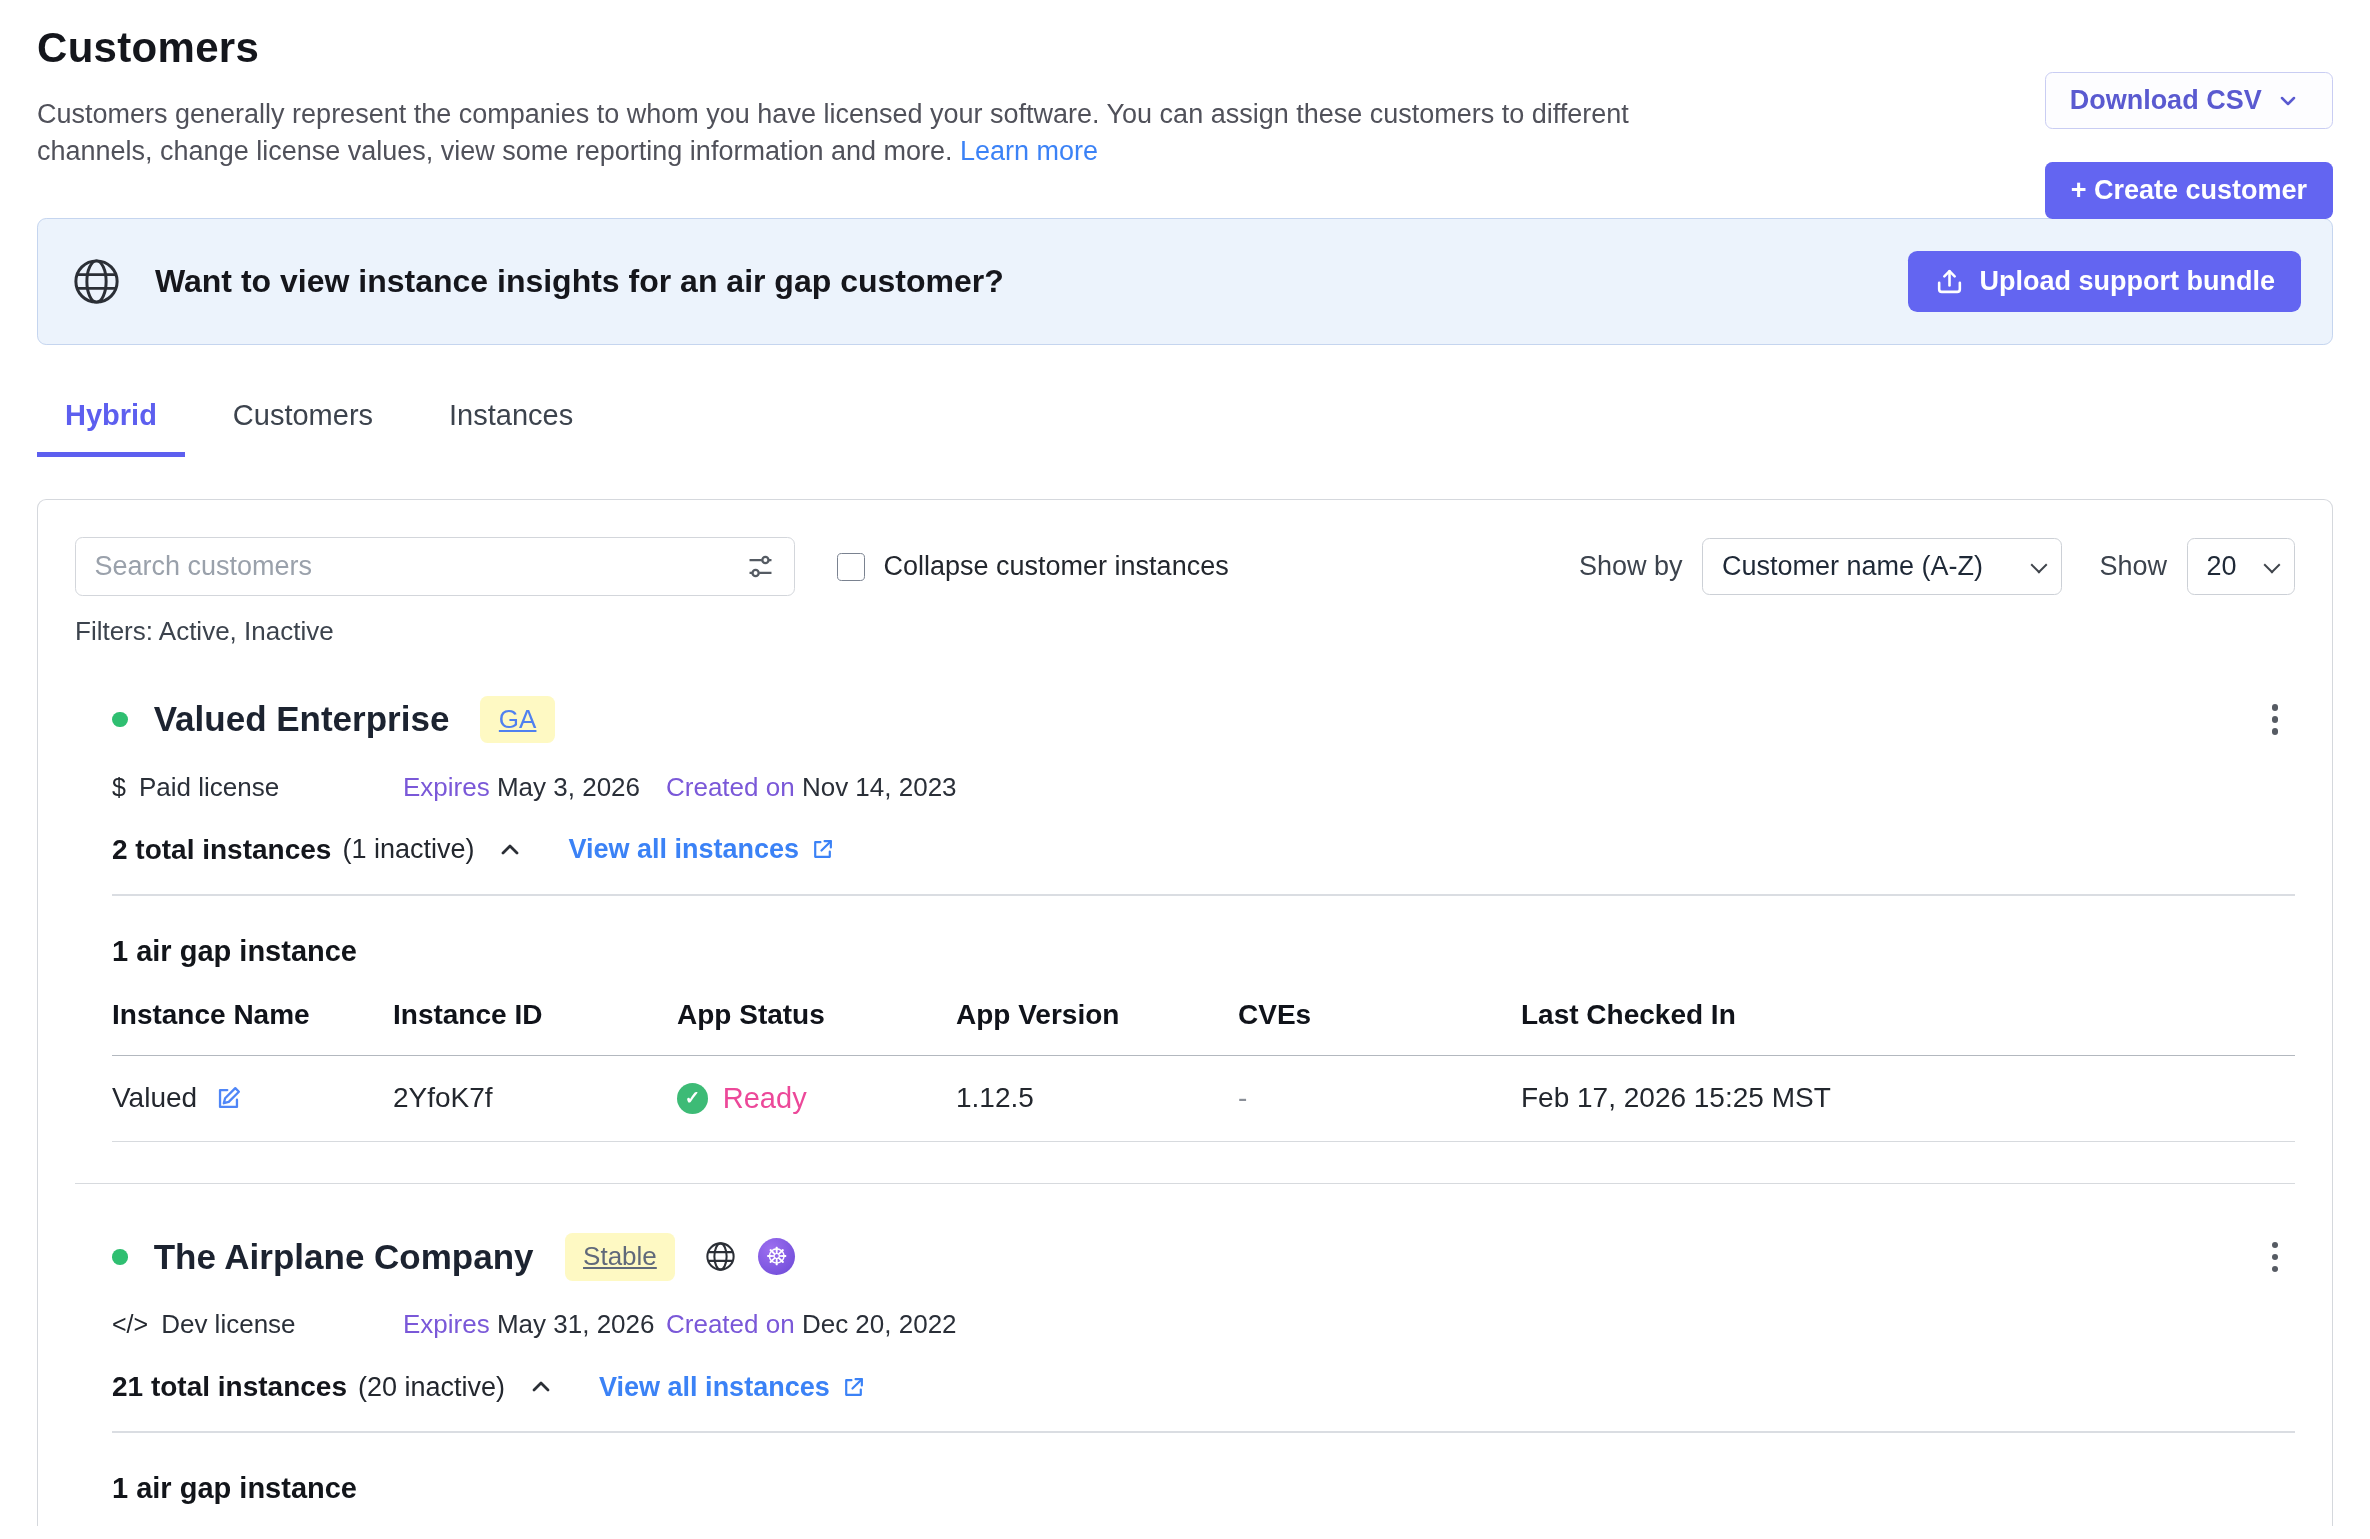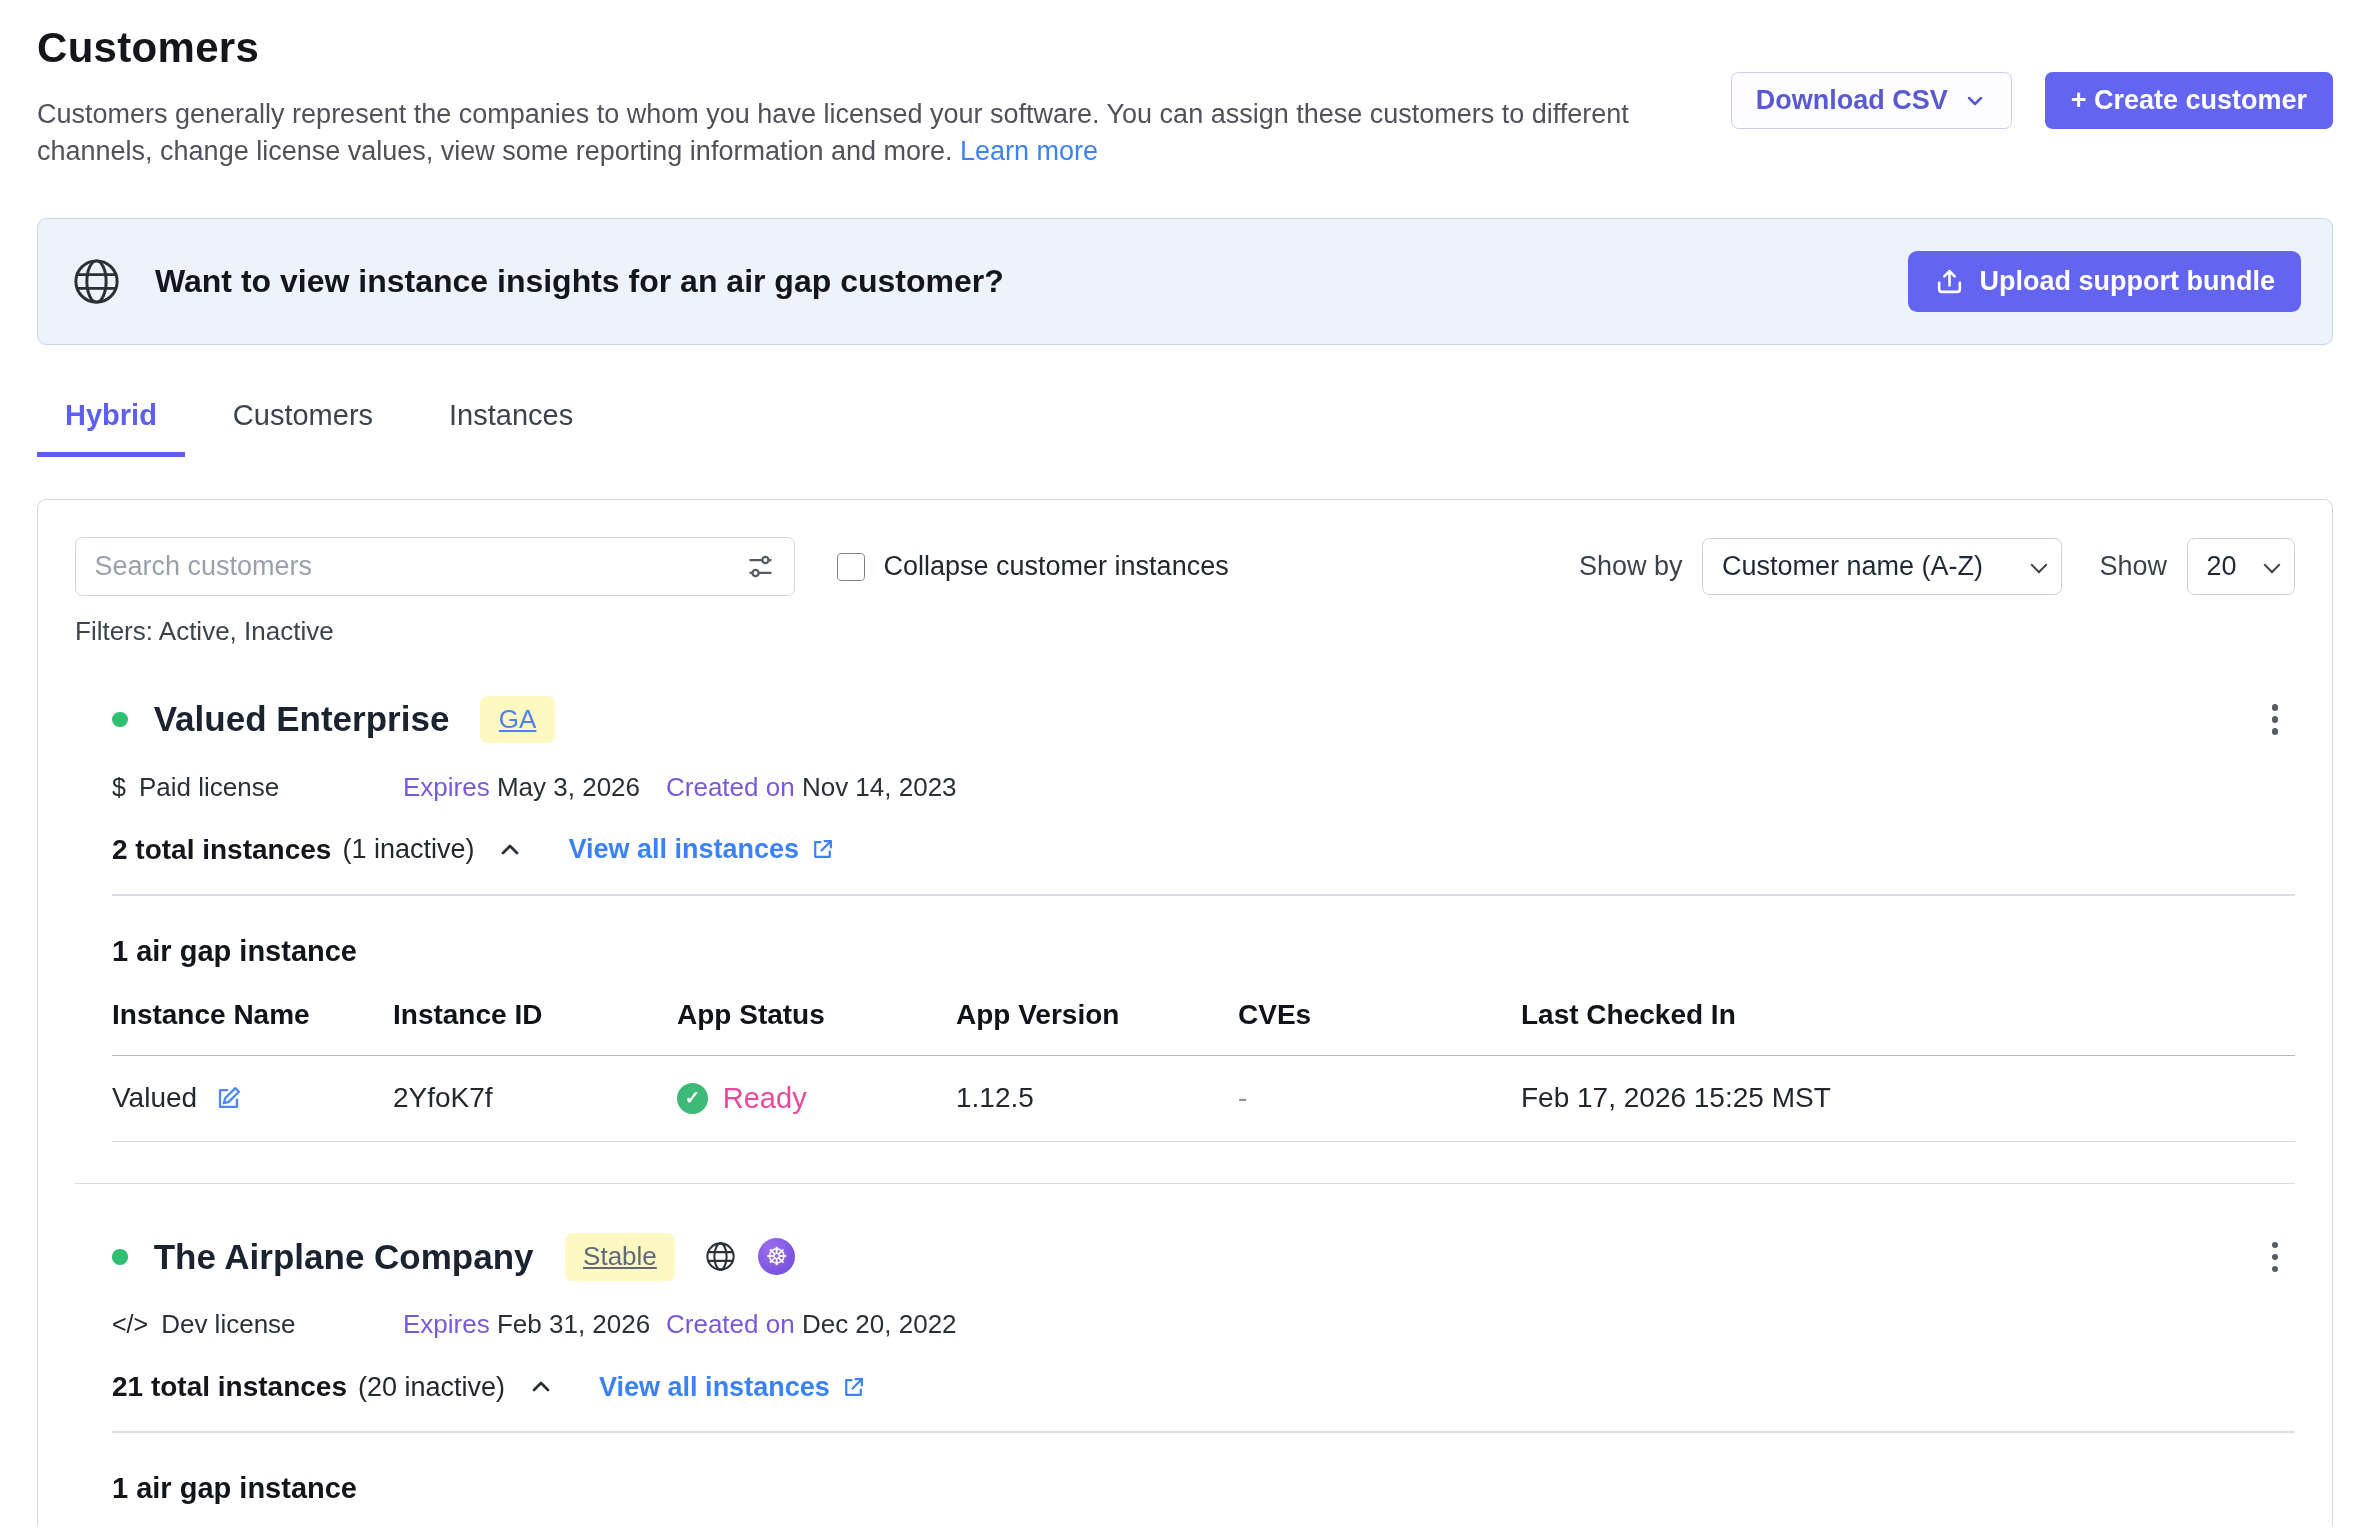--- a/index.html
+++ b/index.html
@@ -4,21 +4,21 @@
 <style>
   * { margin:0; padding:0; box-sizing:border-box; }
   html,body { width:2370px; height:1539px; overflow:hidden; background:#fff;
     font-family:"Liberation Sans", sans-serif; color:#1f2937; }
   .page { position:relative; width:2370px; height:1539px; padding:24px 37px 0; }
 
   
   .page-title { font-size:42px; font-weight:800; color:#14161c; letter-spacing:0.3px; }
   .page-desc { margin-top:24px; max-width:1652px; font-size:27px; line-height:37px; color:#50515a; }
   .inline-link { color:#3b82f6; cursor:pointer; text-decoration:none; }
-  .header-actions { position:absolute; top:72px; right:37px; display:flex; gap:33px; }
+  .header-actions { position:absolute; top:72px; right:37px; display:flex; gap:33px;flex-direction:column; }
   .btn { display:flex; align-items:center; gap:14.8px; height:57px; border-radius:7.4px;
          font-size:27px; font-weight:700; cursor:pointer; font-family:inherit; }
   .btn-outline { padding:0 24px; border:1.8px solid #c9cdf3; background:#fdfdff; color:#5a5ad0; }
   .btn-primary { padding:0 26px; border:none; background:#6365f1; color:#fff; }
 
   
   .banner { margin-top:48px; height:127px; background:#ecf3fc; border:1.8px solid #c5d5ef;
             border-radius:9.2px; display:flex; align-items:center; padding:0 31px; }
   .banner-title { margin-left:31px; font-size:32px; font-weight:700; color:#15161c; }
   .banner .btn-primary { margin-left:auto; height:61px; border-radius:9.2px; }
@@ -285,21 +285,21 @@
           </span>
       </div>
 
       <div class="meta">
         <span class="meta-col1">
           <span class="lic-glyph">&lt;/&gt;</span>
           <span>Dev license</span>
         </span>
         <span class="meta-col2">
           <span class="purple">Expires</span>
-          <span>Feb 31, 2026</span>
+          <span>May 31, 2026</span>
         </span>
         <span>
           <span class="purple">Created on</span>
           <span>Dec 20, 2022</span>
         </span>
       </div>
 
       <div class="inst-row">
         <span class="inst-bold">21 total instances</span>
         <span class="inst-inactive">(20 inactive)</span>

